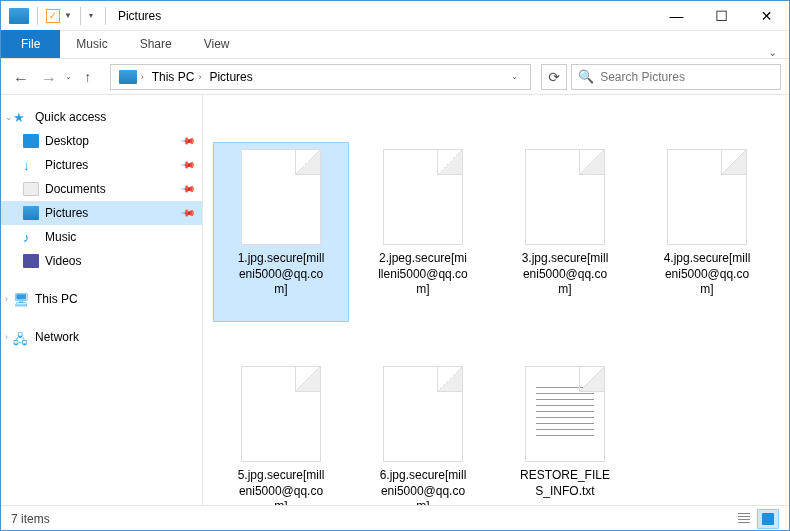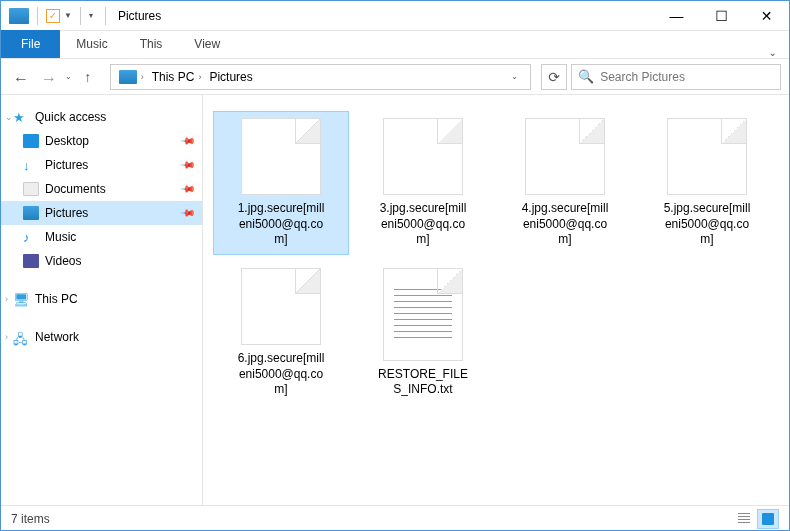--- a/index.html
+++ b/index.html
@@ -50,21 +50,21 @@
 .ic-dl { position: relative; }
 .ic-dl::before { content: "↓"; color: #1e90e0; font-weight: bold; font-size: 13px; }
 .ic-doc { background: #eee; border: 1px solid #ccc; border-radius: 1px; position: relative; }
 .ic-pic { background: linear-gradient(#40a0e0, #2080c0); border-radius: 1px; }
 .ic-music { color: #1e90e0; font-size: 13px; }
 .ic-video { background: #5050a0; border-radius: 1px; }
 .ic-pc { color: #2ea0e0; font-size: 13px; }
 .ic-net { color: #2ea0e0; font-size: 13px; }
 
 .content { flex: 1; padding: 16px 10px; display: flex; flex-wrap: wrap; align-content: flex-start; gap: 6px; overflow: auto; }
-.file-item { width: 136px; height: 144px; display: flex; flex-direction: column; align-items: center; padding: 6px 20px; border: 1px solid transparent; }
+.file-item { width: 136px; height: 180px; display: flex; flex-direction: column; align-items: center; padding: 6px 20px; border: 1px solid transparent; margin-top: 31px; }
 .file-item.selected { background: #cce8ff; border: 1px solid #99d1ff; }
 .file-thumb { width: 80px; height: 96px; background: #fff; border: 1px solid #ddd; position: relative; margin-bottom: 6px; }
 .file-thumb::after { content: ""; position: absolute; top: 0; right: 0; width: 24px; height: 24px; background: linear-gradient(135deg, transparent 50%, #ddd 50%, #eee 52%); border-bottom: 1px solid #ddd; border-left: 1px solid #ddd; }
 .file-thumb.txt::before { content: ""; position: absolute; left: 10px; right: 10px; top: 20px; bottom: 20px; background: repeating-linear-gradient(#999 0, #999 1px, transparent 1px, transparent 6px); }
 .file-label { font-size: 12px; color: #000; text-align: center; word-break: break-all; line-height: 1.3; padding: 0 2px; }
 
 .statusbar { height: 26px; border-top: 1px solid #e5e5e5; display: flex; align-items: center; padding: 0 10px; font-size: 12px; color: #444; }
 .view-toggles { margin-left: auto; display: flex; gap: 2px; }
 .vt { width: 22px; height: 20px; border: 1px solid transparent; display: flex; align-items: center; justify-content: center; }
 .vt.active { background: #cce8ff; border-color: #99d1ff; }
@@ -89,21 +89,21 @@
   <div class="win-controls">
     <div class="win-btn">—</div>
     <div class="win-btn">☐</div>
     <div class="win-btn close">✕</div>
   </div>
 </div>
 
 <div class="ribbon">
   <div class="file-tab">File</div>
   <div class="ribbon-tab">Music</div>
-  <div class="ribbon-tab">This</div>
+  <div class="ribbon-tab">Share</div>
   <div class="ribbon-tab">View</div>
   <div class="ribbon-expand">⌄</div>
 </div>
 
 <div class="navbar">
   <div class="nav-btn enabled">←</div>
   <div class="nav-btn">→</div>
   <div class="nav-dd">⌄</div>
   <div class="nav-btn nav-up enabled">↑</div>
   <div class="addressbar">
@@ -180,20 +180,24 @@
     </div>
   </div>
 
   <div class="content" id="file-pane">
       <div class="file-item selected">
         <div class="file-thumb"></div>
         <div class="file-label">1.jpg.secure[milleni5000@qq.com]</div>
       </div>
       <div class="file-item">
         <div class="file-thumb"></div>
+        <div class="file-label">2.jpeg.secure[milleni5000@qq.com]</div>
+      </div>
+      <div class="file-item">
+        <div class="file-thumb"></div>
         <div class="file-label">3.jpg.secure[milleni5000@qq.com]</div>
       </div>
       <div class="file-item">
         <div class="file-thumb"></div>
         <div class="file-label">4.jpg.secure[milleni5000@qq.com]</div>
       </div>
       <div class="file-item">
         <div class="file-thumb"></div>
         <div class="file-label">5.jpg.secure[milleni5000@qq.com]</div>
       </div>

